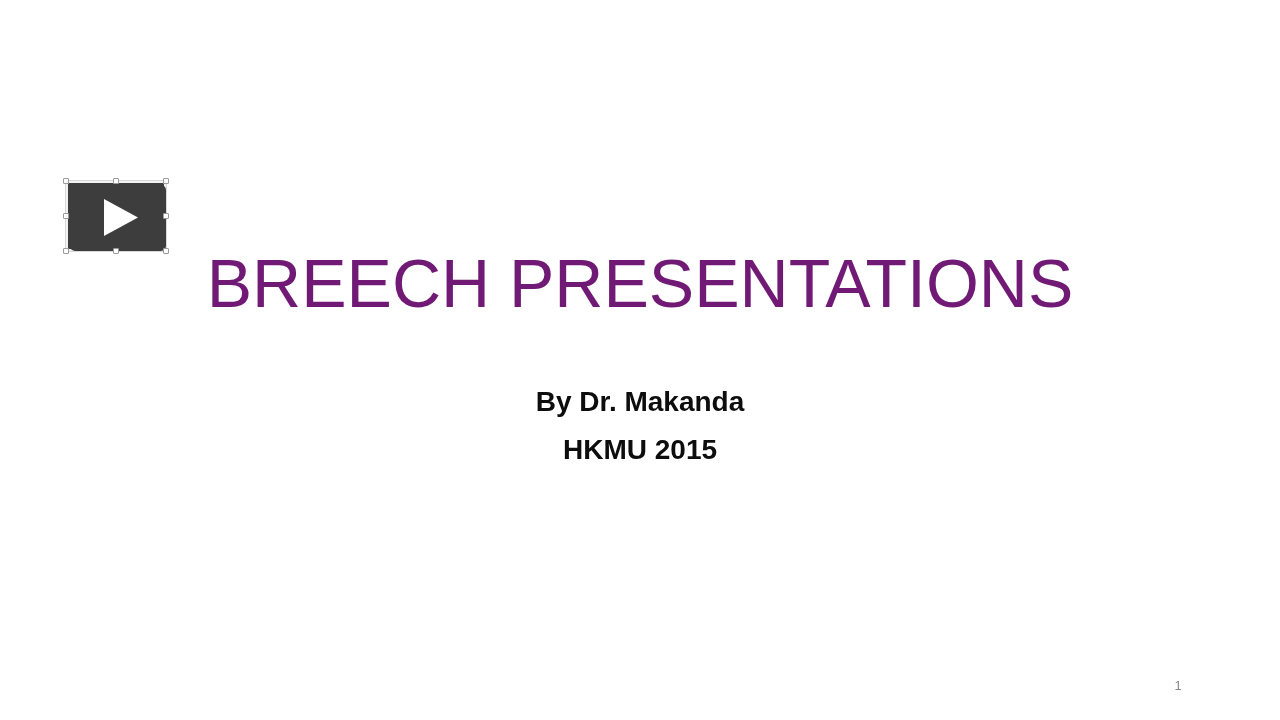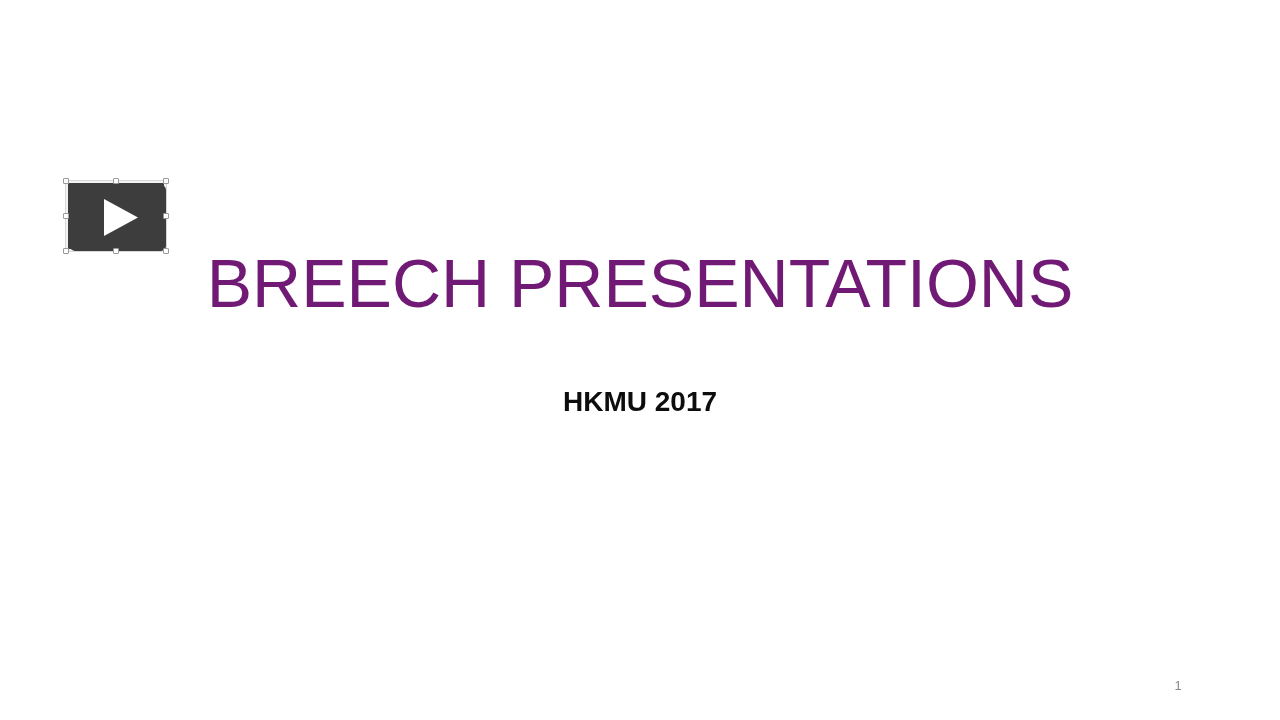--- a/index.html
+++ b/index.html
@@ -145,18 +145,19 @@
     <span class="sel-handle sh-ml"></span>
     <span class="sel-handle sh-mr"></span>
     <span class="sel-handle sh-bl"></span>
     <span class="sel-handle sh-bc"></span>
     <span class="sel-handle sh-br"></span>
   </div>
 
   <div id="slide-title">BREECH PRESENTATIONS</div>
 
   <div id="subtitle-block">
-    <div class="subtitle-line">HKMU 2017</div>
+    <div class="subtitle-line">By Dr. Makanda</div>
+    <div class="subtitle-line">HKMU 2015</div>
   </div>
 
   <div id="slide-number">1</div>
 
 </div>
 
 </body></html>

